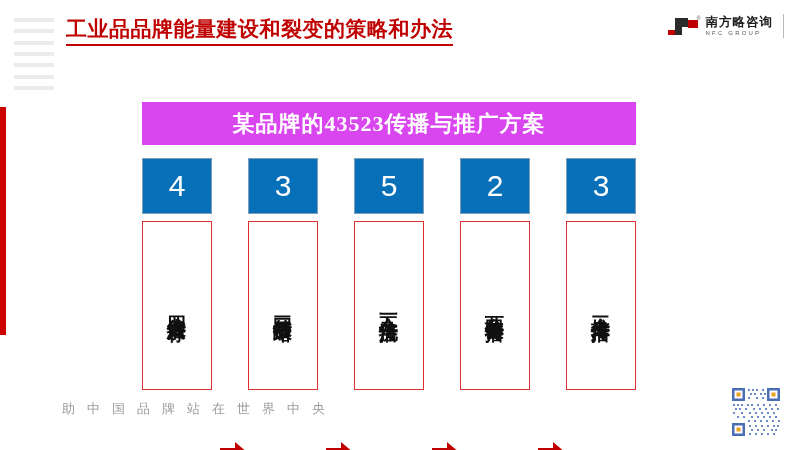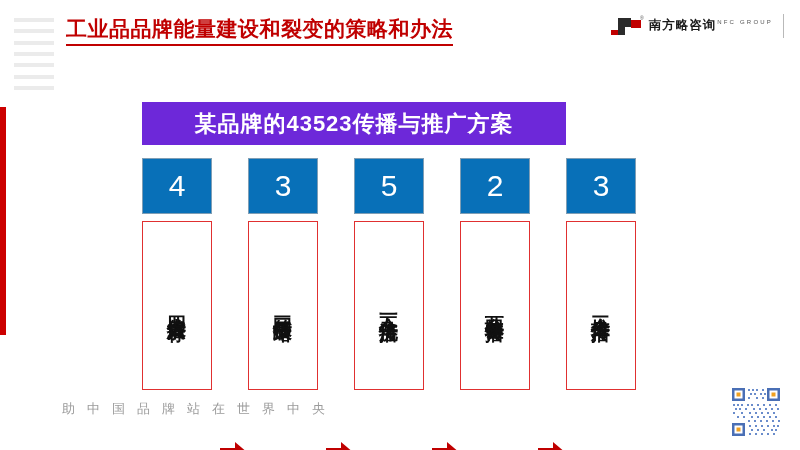--- a/index.html
+++ b/index.html
@@ -61,40 +61,40 @@
   .logo-mark {
     position: relative;
     width: 30px; height: 17px;
     flex: none;
   }
   .logo-sup {
     position: absolute;
     right: -3px; top: -3px;
     font-size: 5px; color: #555;
   }
-  .logo-block { display: flex; flex-direction: row; gap: 1px; }
+  .logo-block { display: flex; flex-direction: column; gap: 1px; }
   .logo-cn {
     font-size: 12.5px; font-weight: bold; color: #1a1a1a;
     letter-spacing: 1px; line-height: 1.05;
   }
   .logo-en {
     font-size: 6px; color: #555; letter-spacing: 2.2px;
     line-height: 1.05;
   }
   .logo-divider {
     width: 1px; height: 24px; background: #b9b9b9; margin: 0 2px;
   }
 
   
   .banner {
     position: absolute;
     left: 142px; top: 102px;
-    width: 424px; height: 43px;
-    background: #6d28d9;
-    display: flex; align-items: center; justify-content: center;
+    width: 494px; height: 43px;
+    background: #d946ef;
+    display: flex; align-items: center; justify-content: center; font-family: Liberation Serif, serif;
   }
   .banner-text {
     color: #ffffff;
     font-size: 22px;
     font-weight: bold;
     letter-spacing: 1px;
     white-space: nowrap;
   }
 
   

